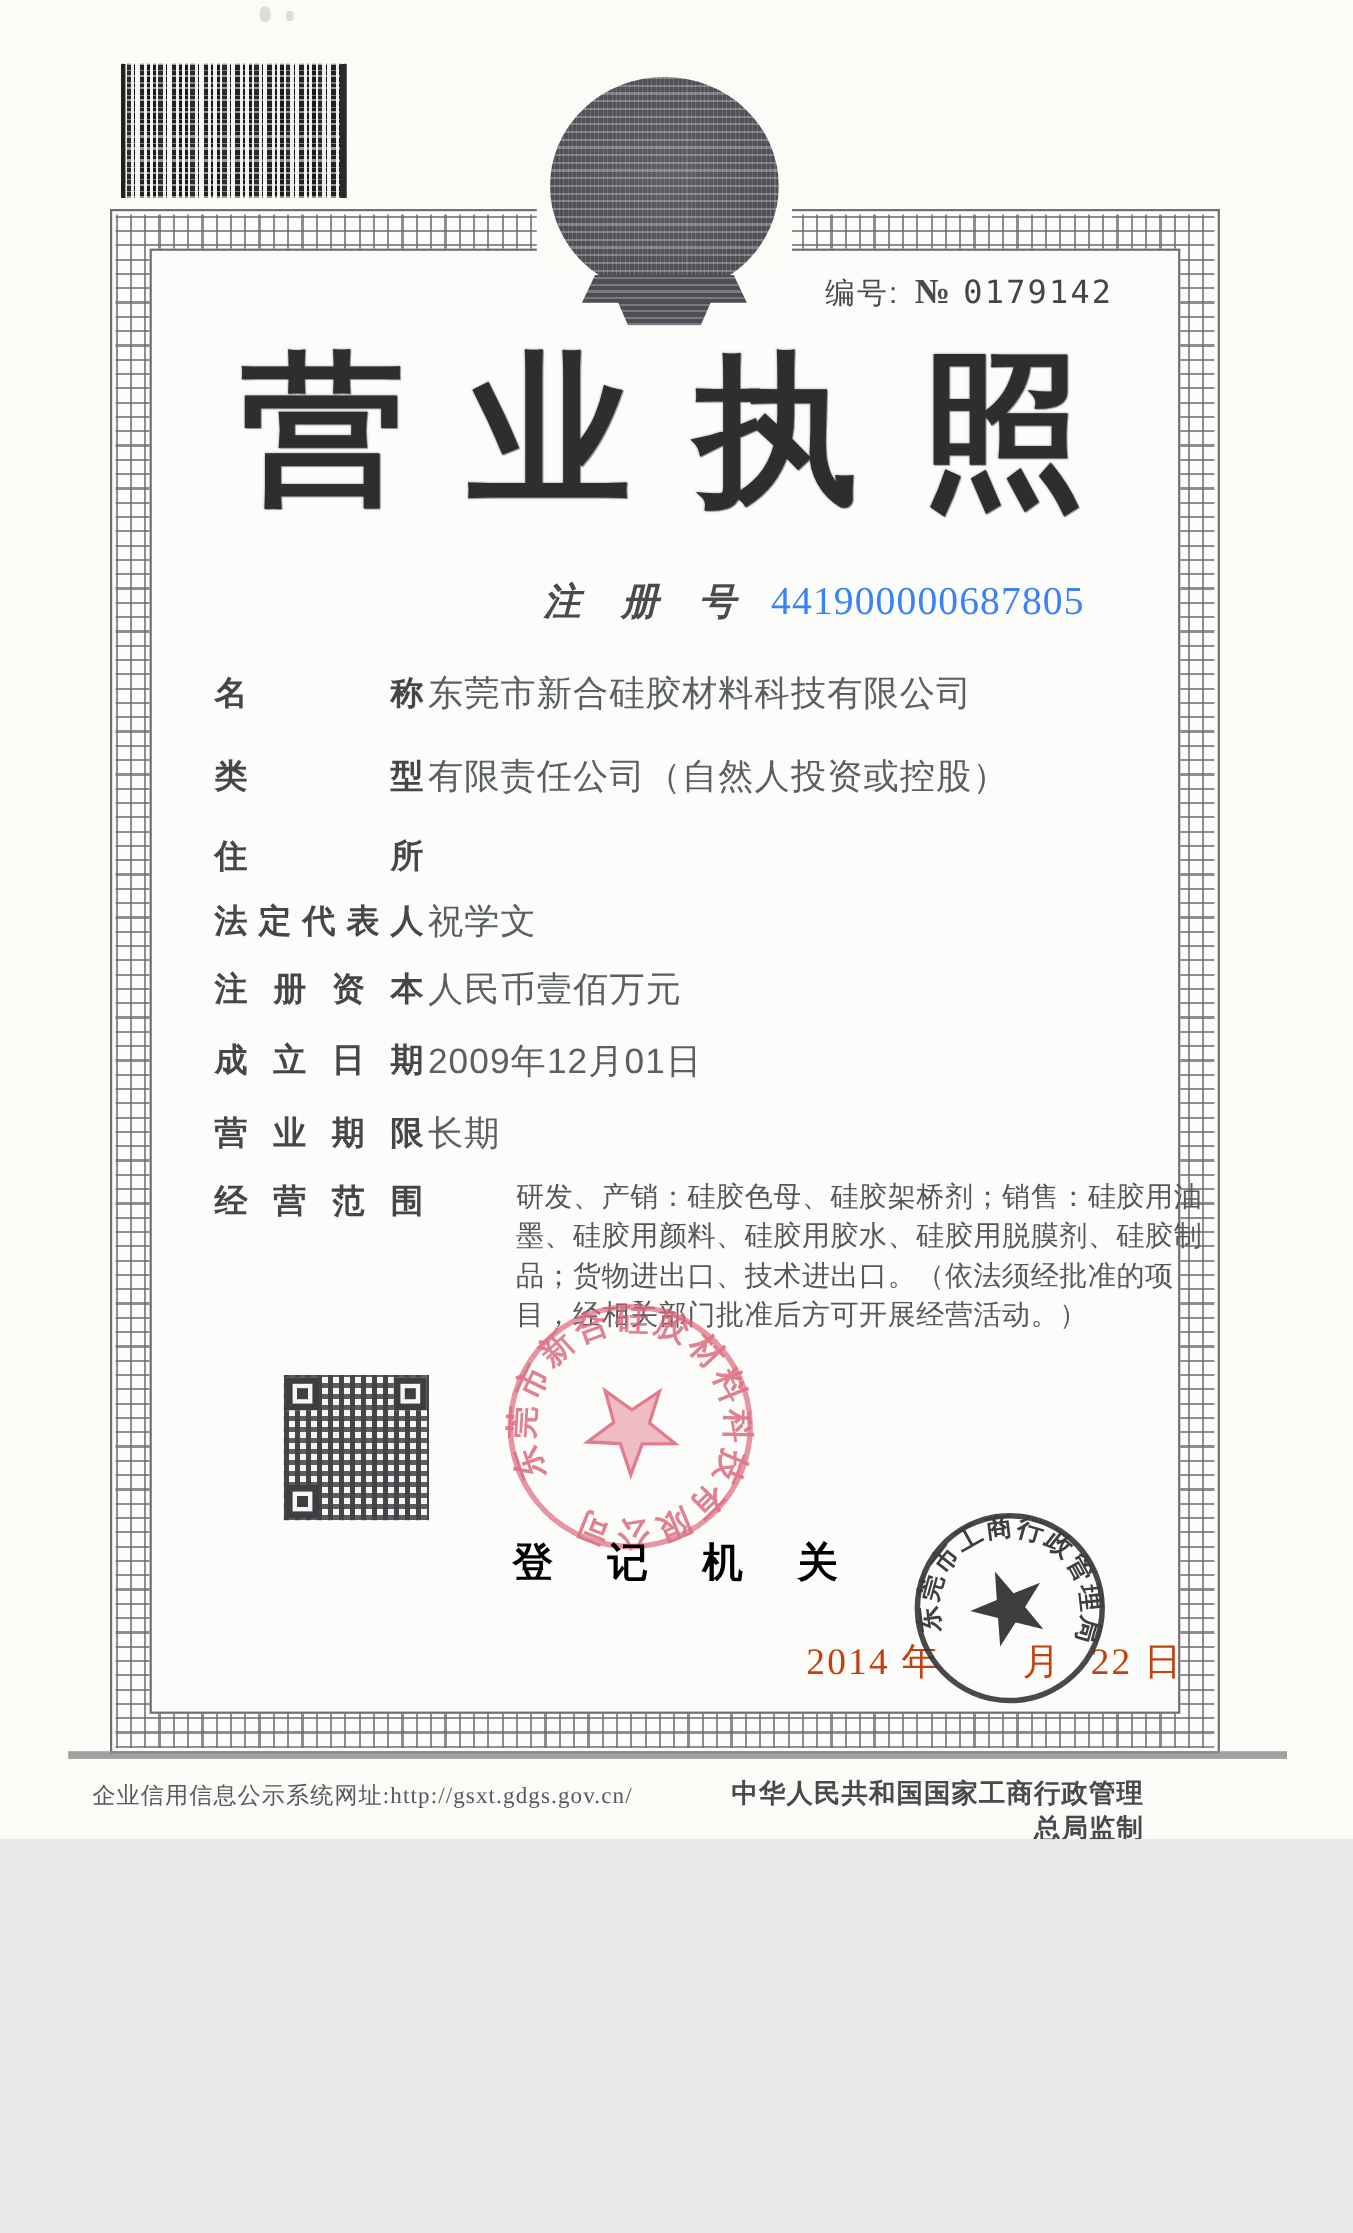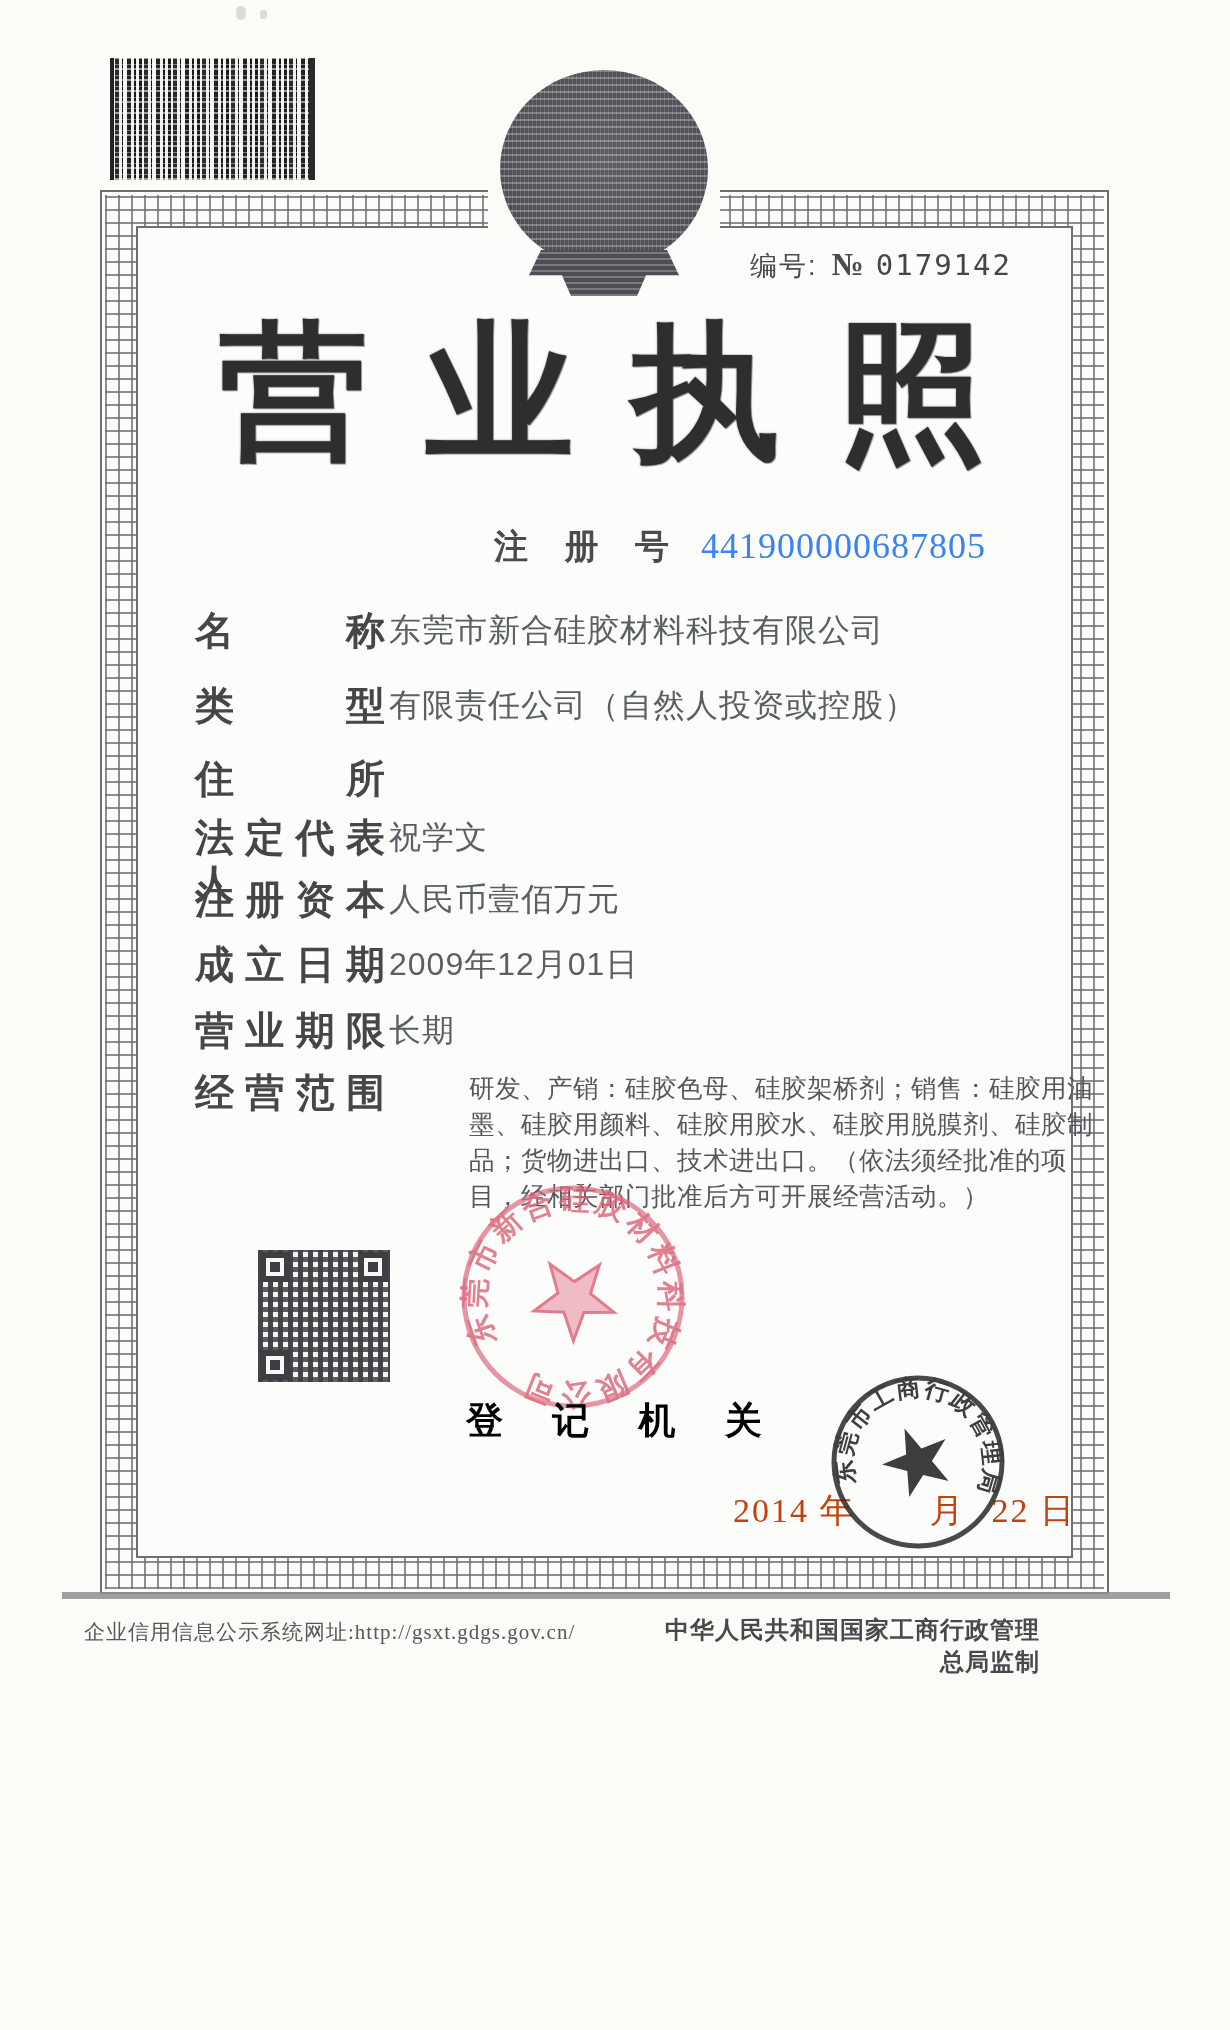--- a/index.html
+++ b/index.html
@@ -1,16 +1,16 @@
 <!DOCTYPE html>
 <html><head>
 <meta charset="utf-8">
 <style>
   html,body{margin:0;padding:0;background:#e8e8e6;}
-  .canvas{position:relative;width:1230px;height:2030px;background:#fbfbf8;overflow:hidden;
+  .canvas{position:relative;width:1230px;height:1672px;background:#fbfbf8;overflow:hidden;
           font-family:"Liberation Sans","DejaVu Sans",sans-serif;color:#3c3c3c;}
 
   
   .artifact{position:absolute;background:rgba(110,110,120,.22);border-radius:40%;}
 
   
   .barcode{position:absolute;left:110px;top:58px;width:205px;height:122px;
     background:
       repeating-linear-gradient(0deg, rgba(250,250,248,.55) 0 2px, rgba(0,0,0,0) 2px 5px, rgba(255,255,255,.4) 5px 6px, rgba(0,0,0,0) 6px 11px),
       repeating-linear-gradient(90deg,#1a1a1a 0 3px,#f2f2f0 3px 5px,#2b2b2b 5px 9px,#ededeb 9px 12px,#111 12px 13px,#f5f5f3 13px 17px,#222 17px 21px,#eee 21px 24px,#191919 24px 26px,#f0f0ee 26px 29px);
@@ -46,27 +46,27 @@
   .serial-line .nosym{font-family:"Liberation Serif",serif;font-weight:bold;font-size:32px;padding:0 10px 0 14px;}
   .serial-line .num{font-family:"DejaVu Sans Mono",monospace;font-size:29px;letter-spacing:2px;color:#454549;}
 
   .cert-title{position:absolute;left:100px;top:312px;width:1005px;text-align:center;
     font-size:148px;line-height:160px;font-weight:900;color:#2e2e30;
     letter-spacing:58px;text-indent:58px;white-space:nowrap;
     text-shadow:0 0 2px rgba(70,70,75,.75),1px 1px 0 rgba(60,60,65,.4);}
 
   .regno-line{position:absolute;left:420px;top:524px;width:640px;text-align:center;white-space:nowrap;
     font-family:"Liberation Serif",serif;color:#4b4b4f;}
-  .regno-line .rlabel{font-size:34px;letter-spacing:14px;font-weight:600;}
+  .regno-line .rlabel{font-size:34px;letter-spacing:14px;font-weight:600;font-style:italic;}
   .regno-line .rnum{font-size:36px;letter-spacing:1px;padding-left:18px;color:#3b82f6;}
 
   
   .row{position:absolute;left:195px;width:900px;display:flex;align-items:flex-start;}
   .flabel{display:inline-block;width:190px;font-family:"Liberation Serif",serif;
-    font-weight:700;font-size:39px;line-height:46px;color:#464649;
+    font-weight:700;font-size:30px;line-height:46px;color:#464649;
     text-align:justify;text-align-last:justify;flex:none;}
   .fvalue{margin-left:4px;font-size:32px;line-height:44px;color:#5a5f63;font-weight:500;letter-spacing:1px;}
   .fvalue-scope{margin-left:84px;width:625px;font-size:25.5px;line-height:36px;letter-spacing:.5px;color:#54585c;}
   .scope-mark{position:absolute;left:576px;top:1178px;font-size:15px;color:#4a4a4e;font-weight:bold;letter-spacing:-1px;}
 
   
   .qr{position:absolute;left:258px;top:1250px;width:132px;height:132px;background:#f6f6f4;
     background-image:
       repeating-linear-gradient(0deg, rgba(66,66,70,.85) 0 5px, rgba(0,0,0,0) 5px 10px),
       repeating-linear-gradient(90deg, #46464a 0 5px, #f4f4f2 5px 10px);}

